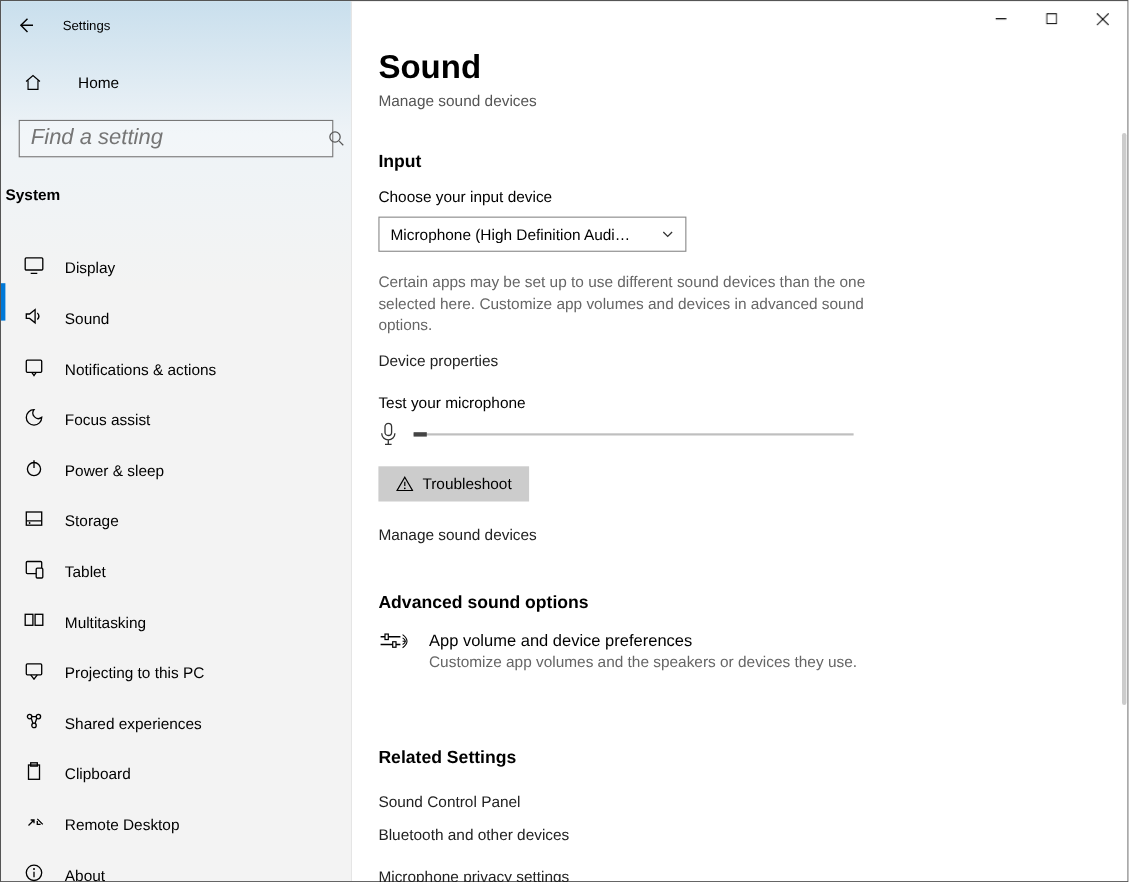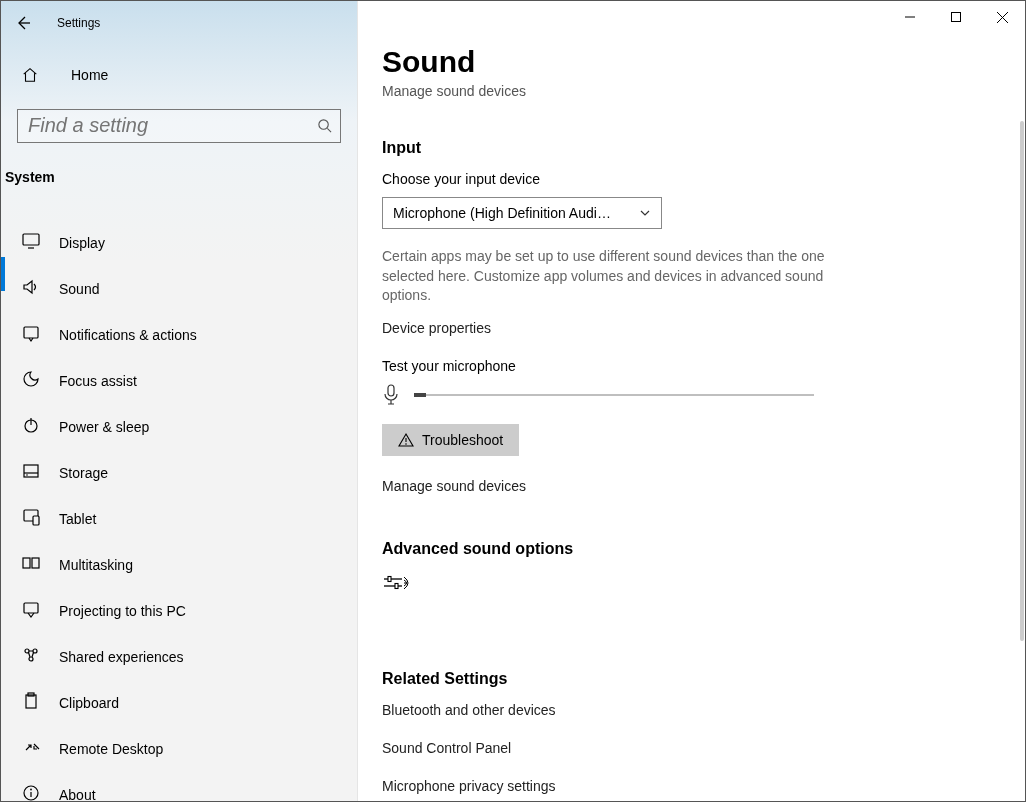--- a/index.html
+++ b/index.html
@@ -1,18 +1,18 @@
 <!DOCTYPE html>
 <html><head>
 <meta charset="utf-8">
 <style>
   html,body{margin:0;padding:0;font-family:"Segoe UI",Arial,sans-serif;font-size:14px;color:#000;background:#fff;}
   .window{width:1026px;height:802px;border:1px solid #555;box-sizing:border-box;position:relative;overflow:hidden;display:flex;}
   
-  .sidebar{width:357px;height:100%;background:linear-gradient(to bottom,#c9dfed 0%,#eef3f7 120px,#f3f3f3 260px,#f3f3f3 100%);border-right:1px solid #e5e5e5;box-sizing:border-box;display:flex;flex-direction:column;}
+  .sidebar{width:319px;height:100%;background:linear-gradient(to bottom,#c9dfed 0%,#eef3f7 120px,#f3f3f3 260px,#f3f3f3 100%);border-right:1px solid #e5e5e5;box-sizing:border-box;display:flex;flex-direction:column;}
   .titlebar{height:44px;display:flex;align-items:center;}
   .back-btn{width:44px;height:44px;display:flex;align-items:center;justify-content:center;}
   .title-text{font-size:12px;margin-left:12px;}
   .home-row{display:flex;align-items:center;height:40px;padding-left:20px;margin-top:10px;}
   .home-row span.label{margin-left:32px;font-size:14px;}
   .search-box{margin:14px 16px 0 16px;height:32px;border:1px solid #777;background:rgba(255,255,255,0.25);display:flex;align-items:center;padding:0 8px;}
   .search-box input{flex:1;border:none;background:transparent;outline:none;font-size:20px;color:#555;font-style:italic;}
   .section-label{font-weight:600;font-size:14px;margin:26px 0 10px 4px;}
   .nav-list{list-style:none;margin:10px 0 0 0;padding:0;overflow-y:auto;}
   .nav-item{display:flex;align-items:flex-end;height:46px;padding-left:20px;cursor:default;position:relative;}
@@ -273,22 +273,26 @@
       <div class="advanced-row">
         <span>
           <svg width="28" height="24" viewBox="0 0 28 24">
             <line x1="2" y1="5" x2="20" y2="5" stroke="#000" stroke-width="1.3"></line>
               <rect x="6" y="2.5" width="3" height="5" fill="#fff" stroke="#000" stroke-width="1.1"></rect>
             <line x1="2" y1="12" x2="20" y2="12" stroke="#000" stroke-width="1.3"></line>
               <rect x="13" y="9.5" width="3" height="5" fill="#fff" stroke="#000" stroke-width="1.1"></rect>
             <path d="M22 9 L25 9 M22 6 Q27 9 22 12 M22 3 Q30 9 22 15" fill="none" stroke="#000" stroke-width="1"></path>
           </svg>
         </span>
+        <div class="txt">
+          <div class="t1">App volume and device preferences</div>
+          <div class="t2">Customize app volumes and the speakers or devices they use.</div>
+        </div>
       </div>
 
       <h2 style="margin-top:72px;">Related Settings</h2>
+      <span class="link" style="margin-top:22px;">Sound Control Panel</span>
       <span class="link">Bluetooth and other devices</span>
-      <span class="link" style="margin-top:22px;">Sound Control Panel</span>
       <span class="link" style="margin-top:22px;">Microphone privacy settings</span>
     </div>
   </div>
 
 </div>
 
 </body></html>

